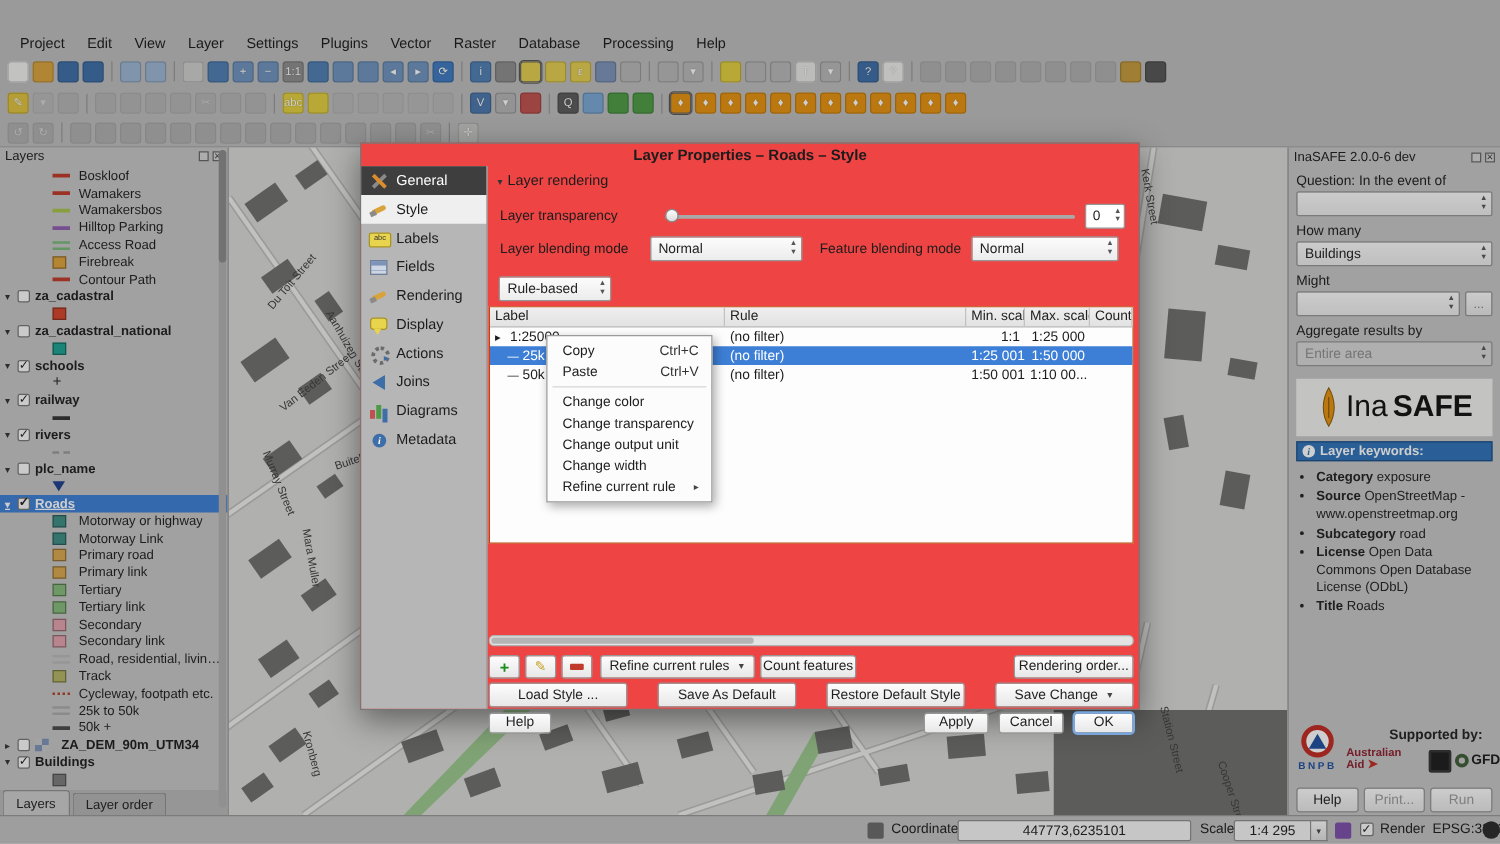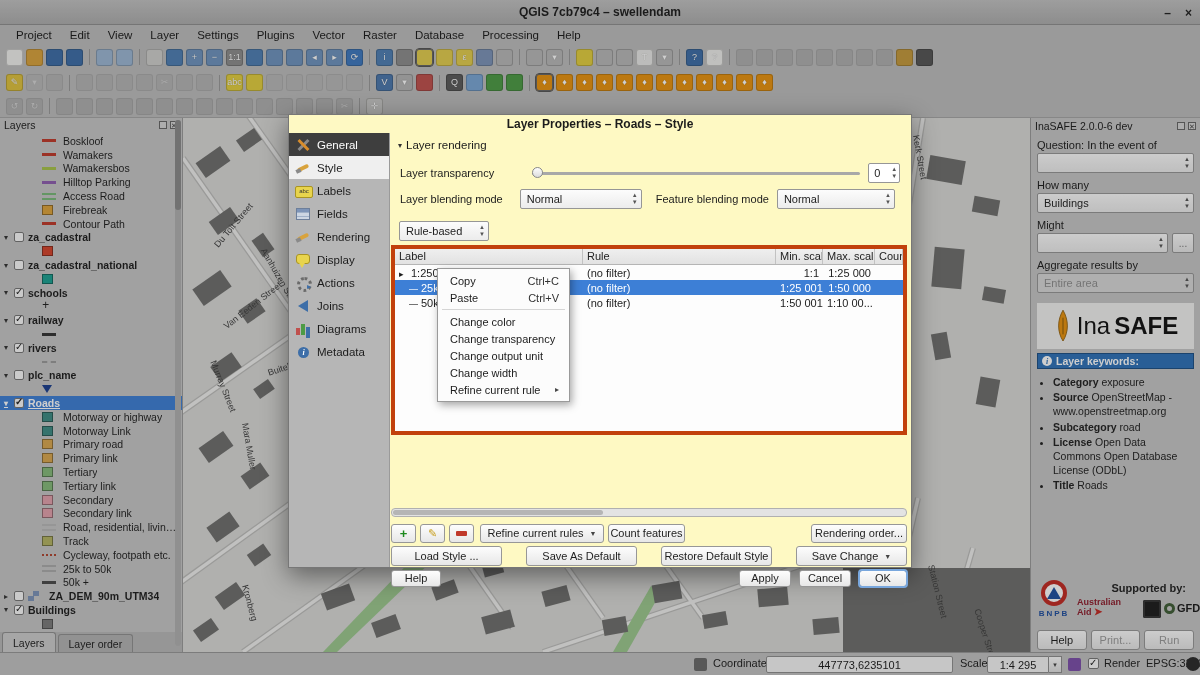--- a/index.html
+++ b/index.html
@@ -102,21 +102,21 @@
   #sbcoord{left:766px;top:3px;width:187px;height:17px;background:#f5f5f5;border:1px solid #8e8e8e;border-radius:2px;justify-content:center;font-size:11px}
   #sbscale{left:987px;top:3px;width:62px;height:17px;background:#f5f5f5;border:1px solid #8e8e8e;border-radius:2px 0 0 2px;justify-content:center}
   #sbscaledd{left:1049px;top:3px;width:13px;height:17px;background:linear-gradient(#fdfdfd,#e0e0e0);border:1px solid #8e8e8e;border-left:none;font-size:7px;justify-content:center;color:#444}
   .sbchk{width:11px;height:11px;background:#fafafa;border:1px solid #777;border-radius:2px;position:relative}
   .sbchk::after{content:"✓";position:absolute;left:0;top:-2px;font-size:10px;color:#222}
 
   
   #dim{left:0;top:0;width:1200px;height:675px;background:rgba(25,25,25,.21);z-index:40;pointer-events:none}
 
   
-  #dialog{left:288px;top:114px;width:624px;height:454px;background:#fef9c3;border:1px solid #777;box-shadow:0 8px 24px rgba(0,0,0,.45);z-index:50;font-size:11px;color:#1c1c1c}
+  #dialog{left:288px;top:114px;width:624px;height:454px;background:#ef4444;border:1px solid #777;box-shadow:0 8px 24px rgba(0,0,0,.45);z-index:50;font-size:11px;color:#1c1c1c}
   #dlgtitle{left:0;top:0;width:622px;height:18px;display:flex;align-items:center;justify-content:center;font-weight:bold;font-size:12px}
   #dlgside{left:0;top:18px;width:101px;height:434px;background:#b6b6b6;border-right:1px solid #9a9a9a}
   .stab{height:23px;display:flex;align-items:center;gap:6px;padding-left:6px;font-size:11.5px;color:#1c1c1c}
   .stab[data-state="dark"]{background:#3e3e3e;color:#fff}
   .stab[data-state="current"]{background:#efefef}
   .tabicon{width:16px;height:16px;position:relative;flex:0 0 auto}
   .tabicon[data-icon="general"]::before{content:"";position:absolute;left:7px;top:1px;width:3px;height:14px;background:#8a8a8a;transform:rotate(45deg)}
   .tabicon[data-icon="general"]::after{content:"";position:absolute;left:7px;top:1px;width:3px;height:14px;background:#d98d2b;transform:rotate(-45deg)}
   .tabicon[data-icon="style"]::before,.tabicon[data-icon="rendering"]::before{content:"";position:absolute;left:2px;top:6px;width:12px;height:4px;background:#d9a33c;transform:rotate(-25deg);border-radius:2px}
   .tabicon[data-icon="style"]::after,.tabicon[data-icon="rendering"]::after{content:"";position:absolute;left:1px;top:9px;width:5px;height:4px;background:#8a8a8a;transform:rotate(-25deg)}
@@ -138,21 +138,21 @@
   #lrhead{left:8px;top:6px;display:flex;align-items:center;font-size:11.5px}
   .flabel{color:#1c1c1c}
   #transrow{left:10px;top:30px;width:505px;height:20px;display:flex;align-items:center}
   #slider{position:relative;width:328px;height:20px;margin-left:38px}
   #slider .groove{position:absolute;left:0;right:0;top:9px;height:3px;background:#a8a8a8;border-radius:2px}
   #slider .handle{position:absolute;left:0;top:4px;width:11px;height:11px;border-radius:50%;background:linear-gradient(#fdfdfd,#dcdcdc);border:1px solid #888}
   .spinbox{position:relative;width:32px;height:20px;background:#fff;border:1px solid #969696;border-radius:2px;display:flex;align-items:center;padding-left:5px}
   .spinbox .spin{position:absolute;right:2px;top:2px;display:flex;flex-direction:column;font-size:6px;line-height:7px;color:#555}
   #blendrow{left:10px;top:56px;width:505px;height:20px;display:flex;align-items:center}
   #rulecombo{left:9px;top:88px;width:90px}
-  #ruletable{left:1px;top:112px;width:516px;height:190px;background:#fdfdfd;border:4px solid #c2410c}
+  #ruletable{left:1px;top:112px;width:516px;height:190px;background:#fdfdfd;border:1px solid #c2410c}
   .thead{display:flex;height:16px;background:linear-gradient(#efefef,#e2e2e2);border-bottom:1px solid #b5b5b5;font-size:11px;color:#222}
   .thead div{padding:1px 4px;border-right:1px solid #c2c2c2;overflow:hidden;white-space:nowrap}
   .c-label{width:188px}.c-rule{width:193px}.c-min{width:47px;text-align:right}.c-max{width:52px;text-align:right}.c-count{flex:1}
   .trow{display:flex;height:15px;font-size:11px;color:#1c1c1c;align-items:center}
   .trow div{padding:0 4px;overflow:hidden;white-space:nowrap}
   .trow[data-state="selected"]{background:#3d7fd6;color:#fff}
   .trow .pre{display:inline-block;width:12px;font-size:9px}
   .trow[data-ind] .pre{margin-left:10px}
   #hscroll{left:1px;top:375px;width:516px;height:9px;background:#e3e3e3;border:1px solid #b0b0b0;border-radius:4px}
   #hscroll .thumb{position:absolute;left:1px;top:1px;width:210px;height:5px;background:#b5b5b5;border-radius:3px}
@@ -172,27 +172,20 @@
   .mrow{height:17px;display:flex;align-items:center;padding:0 10px 0 12px;font-size:11px;color:#1c1c1c}
   .mrow .sc{margin-left:auto;color:#333}
   .msep{height:1px;background:#d5d5d5;margin:3px 4px}
   .mrow .subarr{margin-left:auto;font-size:8px;color:#444}
 </style>
 </head>
 <body>
 
 <div id="stage">
 
-  <div class="abs" id="titlebar">
-    <span>QGIS 7cb79c4 – swellendam</span>
-    <span class="winbtns">
-      <span>–</span>
-      <span>×</span>
-    </span>
-  </div>
 
   <div class="abs" id="menubar">
 
   <span class="mi">Project</span>
       <span class="mi">Edit</span>
       <span class="mi">View</span>
       <span class="mi">Layer</span>
       <span class="mi">Settings</span>
       <span class="mi">Plugins</span>
       <span class="mi">Vector</span>

